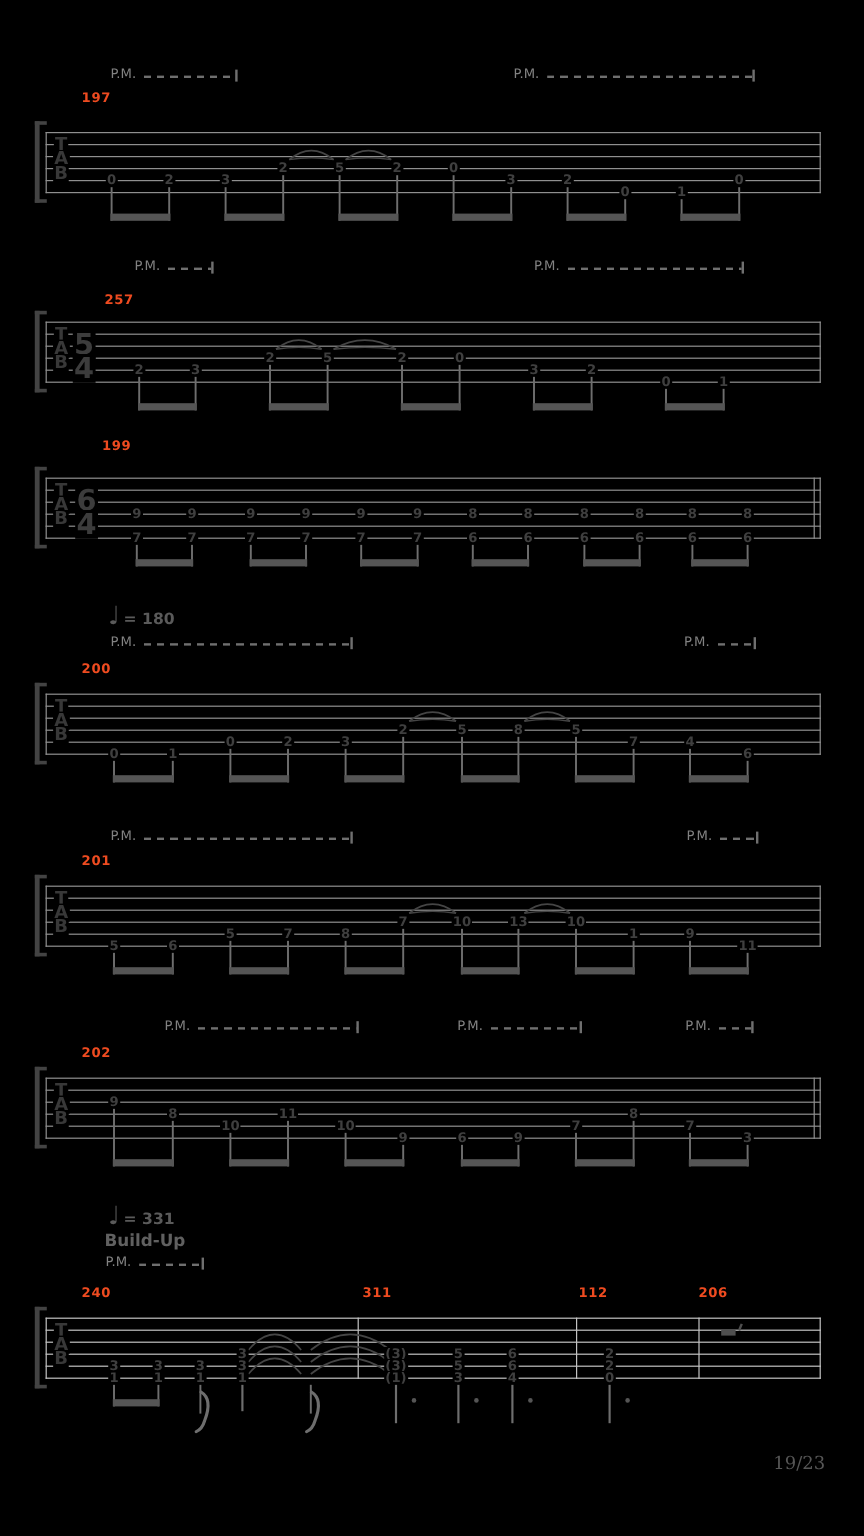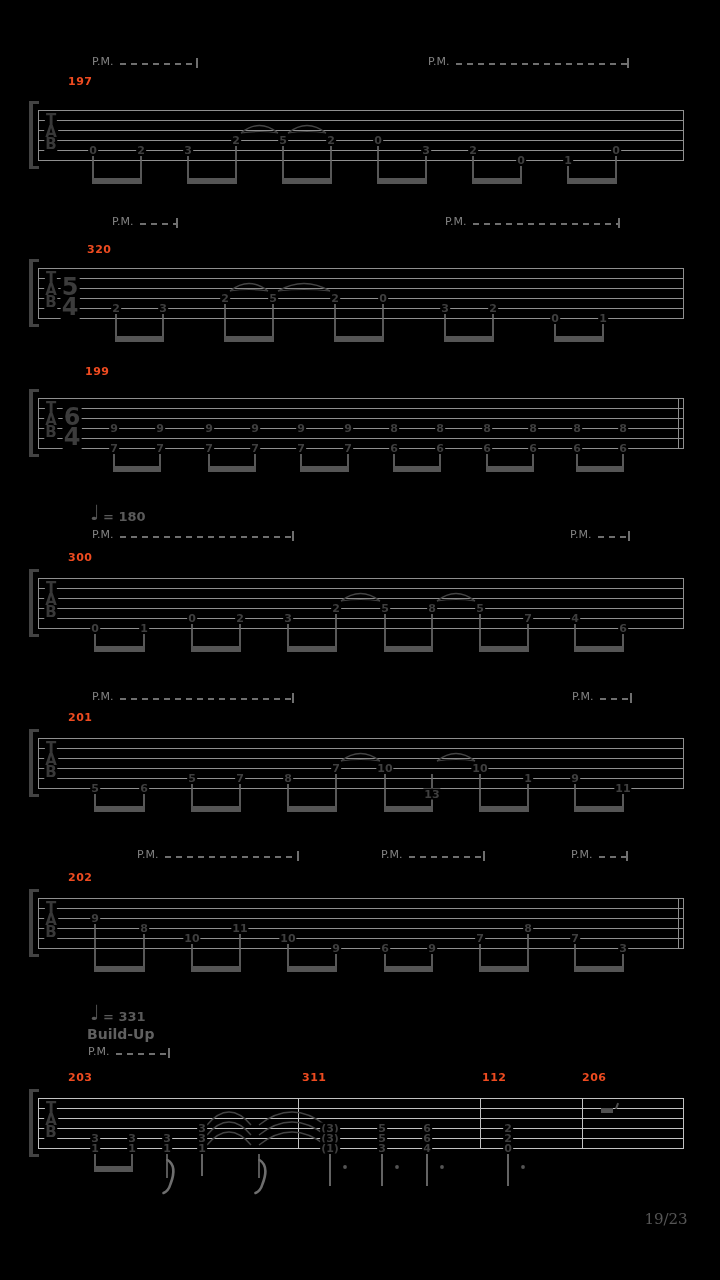--- a/index.html
+++ b/index.html
@@ -277,21 +277,21 @@
       <span class="txt fret" style="left: 426px; top: 150px; color: rgb(63, 63, 63);">3</span>
       <span class="txt fret" style="left: 473px; top: 150px; color: rgb(63, 63, 63);">2</span>
       <span class="txt fret" style="left: 521px; top: 160px; color: rgb(63, 63, 63);">0</span>
       <span class="txt fret" style="left: 568px; top: 160px; color: rgb(63, 63, 63);">1</span>
       <span class="txt fret" style="left: 616px; top: 150px; color: rgb(63, 63, 63);">0</span>
       <span class="txt clef ctr" style="left: 51px; top: 271px; color: rgb(56, 56, 56);">T</span>
       <span class="txt clef ctr" style="left: 51px; top: 283px; color: rgb(56, 56, 56);">A</span>
       <span class="txt clef ctr" style="left: 51px; top: 295px; color: rgb(56, 56, 56);">B</span>
       <span class="txt tsig ctr" style="left: 70px; top: 275px; color: rgb(60, 60, 60);">5</span>
       <span class="txt tsig ctr" style="left: 70px; top: 295px; color: rgb(60, 60, 60);">4</span>
-      <span class="txt mnum" style="left: 87px; top: 244px; color: rgb(238, 75, 32);">320</span>
+      <span class="txt mnum" style="left: 87px; top: 244px; color: rgb(238, 75, 32);">257</span>
       <span class="txt pm" style="left: 112px; top: 216px; color: rgb(130, 130, 130);">P.M.</span>
       <div class="abs" style="left: 140px; top: 223px; width: 36px; height: 2px; background: repeating-linear-gradient(90deg, rgb(111, 111, 111) 0px, rgb(111, 111, 111) 6px, transparent 6px, transparent 11px);"></div>
       <div class="abs" style="left: 176px; top: 218px; width: 2px; height: 10px; background: rgb(111, 111, 111);"></div>
       <span class="txt pm" style="left: 445px; top: 216px; color: rgb(130, 130, 130);">P.M.</span>
       <div class="abs" style="left: 473px; top: 223px; width: 145px; height: 2px; background: repeating-linear-gradient(90deg, rgb(111, 111, 111) 0px, rgb(111, 111, 111) 6px, transparent 6px, transparent 11px);"></div>
       <div class="abs" style="left: 618px; top: 218px; width: 2px; height: 10px; background: rgb(111, 111, 111);"></div>
       <span class="txt fret" style="left: 116px; top: 308px; color: rgb(63, 63, 63);">2</span>
       <span class="txt fret" style="left: 163px; top: 308px; color: rgb(63, 63, 63);">3</span>
       <span class="txt fret" style="left: 225px; top: 298px; color: rgb(63, 63, 63);">2</span>
       <span class="txt fret" style="left: 273px; top: 298px; color: rgb(63, 63, 63);">5</span>
@@ -327,21 +327,21 @@
       <span class="txt fret" style="left: 487px; top: 448px; color: rgb(63, 63, 63);">6</span>
       <span class="txt fret" style="left: 533px; top: 428px; color: rgb(63, 63, 63);">8</span>
       <span class="txt fret" style="left: 533px; top: 448px; color: rgb(63, 63, 63);">6</span>
       <span class="txt fret" style="left: 577px; top: 428px; color: rgb(63, 63, 63);">8</span>
       <span class="txt fret" style="left: 577px; top: 448px; color: rgb(63, 63, 63);">6</span>
       <span class="txt fret" style="left: 623px; top: 428px; color: rgb(63, 63, 63);">8</span>
       <span class="txt fret" style="left: 623px; top: 448px; color: rgb(63, 63, 63);">6</span>
       <span class="txt clef ctr" style="left: 51px; top: 581px; color: rgb(56, 56, 56);">T</span>
       <span class="txt clef ctr" style="left: 51px; top: 593px; color: rgb(56, 56, 56);">A</span>
       <span class="txt clef ctr" style="left: 51px; top: 605px; color: rgb(56, 56, 56);">B</span>
-      <span class="txt mnum" style="left: 68px; top: 552px; color: rgb(238, 75, 32);">300</span>
+      <span class="txt mnum" style="left: 68px; top: 552px; color: rgb(238, 75, 32);">200</span>
       <span class="txt pm" style="left: 92px; top: 529px; color: rgb(130, 130, 130);">P.M.</span>
       <div class="abs" style="left: 120px; top: 536px; width: 172px; height: 2px; background: repeating-linear-gradient(90deg, rgb(111, 111, 111) 0px, rgb(111, 111, 111) 6px, transparent 6px, transparent 11px);"></div>
       <div class="abs" style="left: 292px; top: 531px; width: 2px; height: 10px; background: rgb(111, 111, 111);"></div>
       <span class="txt pm" style="left: 570px; top: 529px; color: rgb(130, 130, 130);">P.M.</span>
       <div class="abs" style="left: 598px; top: 536px; width: 30px; height: 2px; background: repeating-linear-gradient(90deg, rgb(111, 111, 111) 0px, rgb(111, 111, 111) 6px, transparent 6px, transparent 11px);"></div>
       <div class="abs" style="left: 628px; top: 531px; width: 2px; height: 10px; background: rgb(111, 111, 111);"></div>
       <span class="txt glyph" style="left: 90px; top: 503px; color: rgb(90, 90, 90);">♩</span>
       <span class="txt tempo" style="left: 103px; top: 510px; color: rgb(90, 90, 90);">= 180</span>
       <span class="txt fret" style="left: 95px; top: 628px; color: rgb(63, 63, 63);">0</span>
       <span class="txt fret" style="left: 144px; top: 628px; color: rgb(63, 63, 63);">1</span>
@@ -365,21 +365,21 @@
       <span class="txt pm" style="left: 572px; top: 691px; color: rgb(130, 130, 130);">P.M.</span>
       <div class="abs" style="left: 600px; top: 698px; width: 30px; height: 2px; background: repeating-linear-gradient(90deg, rgb(111, 111, 111) 0px, rgb(111, 111, 111) 6px, transparent 6px, transparent 11px);"></div>
       <div class="abs" style="left: 630px; top: 693px; width: 2px; height: 10px; background: rgb(111, 111, 111);"></div>
       <span class="txt fret" style="left: 95px; top: 788px; color: rgb(63, 63, 63);">5</span>
       <span class="txt fret" style="left: 144px; top: 788px; color: rgb(63, 63, 63);">6</span>
       <span class="txt fret" style="left: 192px; top: 778px; color: rgb(63, 63, 63);">5</span>
       <span class="txt fret" style="left: 240px; top: 778px; color: rgb(63, 63, 63);">7</span>
       <span class="txt fret" style="left: 288px; top: 778px; color: rgb(63, 63, 63);">8</span>
       <span class="txt fret" style="left: 336px; top: 768px; color: rgb(63, 63, 63);">7</span>
       <span class="txt fret" style="left: 385px; top: 768px; color: rgb(63, 63, 63);">10</span>
-      <span class="txt fret" style="left: 432px; top: 768px; color: rgb(63, 63, 63); margin-top: 26px;">13</span>
+      <span class="txt fret" style="left: 432px; top: 768px; color: rgb(63, 63, 63);">13</span>
       <span class="txt fret" style="left: 480px; top: 768px; color: rgb(63, 63, 63);">10</span>
       <span class="txt fret" style="left: 528px; top: 778px; color: rgb(63, 63, 63);">1</span>
       <span class="txt fret" style="left: 575px; top: 778px; color: rgb(63, 63, 63);">9</span>
       <span class="txt fret" style="left: 623px; top: 788px; color: rgb(63, 63, 63);">11</span>
       <span class="txt clef ctr" style="left: 51px; top: 901px; color: rgb(56, 56, 56);">T</span>
       <span class="txt clef ctr" style="left: 51px; top: 913px; color: rgb(56, 56, 56);">A</span>
       <span class="txt clef ctr" style="left: 51px; top: 925px; color: rgb(56, 56, 56);">B</span>
       <span class="txt mnum" style="left: 68px; top: 872px; color: rgb(238, 75, 32);">202</span>
       <span class="txt pm" style="left: 137px; top: 849px; color: rgb(130, 130, 130);">P.M.</span>
       <div class="abs" style="left: 165px; top: 856px; width: 132px; height: 2px; background: repeating-linear-gradient(90deg, rgb(111, 111, 111) 0px, rgb(111, 111, 111) 6px, transparent 6px, transparent 11px);"></div>
@@ -398,21 +398,21 @@
       <span class="txt fret" style="left: 336px; top: 948px; color: rgb(63, 63, 63);">9</span>
       <span class="txt fret" style="left: 385px; top: 948px; color: rgb(63, 63, 63);">6</span>
       <span class="txt fret" style="left: 432px; top: 948px; color: rgb(63, 63, 63);">9</span>
       <span class="txt fret" style="left: 480px; top: 938px; color: rgb(63, 63, 63);">7</span>
       <span class="txt fret" style="left: 528px; top: 928px; color: rgb(63, 63, 63);">8</span>
       <span class="txt fret" style="left: 575px; top: 938px; color: rgb(63, 63, 63);">7</span>
       <span class="txt fret" style="left: 623px; top: 948px; color: rgb(63, 63, 63);">3</span>
       <span class="txt clef ctr" style="left: 51px; top: 1101px; color: rgb(56, 56, 56);">T</span>
       <span class="txt clef ctr" style="left: 51px; top: 1113px; color: rgb(56, 56, 56);">A</span>
       <span class="txt clef ctr" style="left: 51px; top: 1125px; color: rgb(56, 56, 56);">B</span>
-      <span class="txt mnum" style="left: 68px; top: 1072px; color: rgb(238, 75, 32);">203</span>
+      <span class="txt mnum" style="left: 68px; top: 1072px; color: rgb(238, 75, 32);">240</span>
       <span class="txt mnum" style="left: 302px; top: 1072px; color: rgb(238, 75, 32);">311</span>
       <span class="txt mnum" style="left: 482px; top: 1072px; color: rgb(238, 75, 32);">112</span>
       <span class="txt mnum" style="left: 582px; top: 1072px; color: rgb(238, 75, 32);">206</span>
       <span class="txt pm" style="left: 88px; top: 1046px; color: rgb(130, 130, 130);">P.M.</span>
       <div class="abs" style="left: 116px; top: 1053px; width: 52px; height: 2px; background: repeating-linear-gradient(90deg, rgb(111, 111, 111) 0px, rgb(111, 111, 111) 6px, transparent 6px, transparent 11px);"></div>
       <div class="abs" style="left: 168px; top: 1048px; width: 2px; height: 10px; background: rgb(111, 111, 111);"></div>
       <span class="txt glyph" style="left: 90px; top: 1003px; color: rgb(90, 90, 90);">♩</span>
       <span class="txt tempo" style="left: 103px; top: 1010px; color: rgb(90, 90, 90);">= 331</span>
       <span class="txt section" style="left: 87px; top: 1027px; color: rgb(96, 96, 96);">Build-Up</span>
       <span class="txt fret" style="left: 95px; top: 1138px; color: rgb(63, 63, 63);">3</span>

